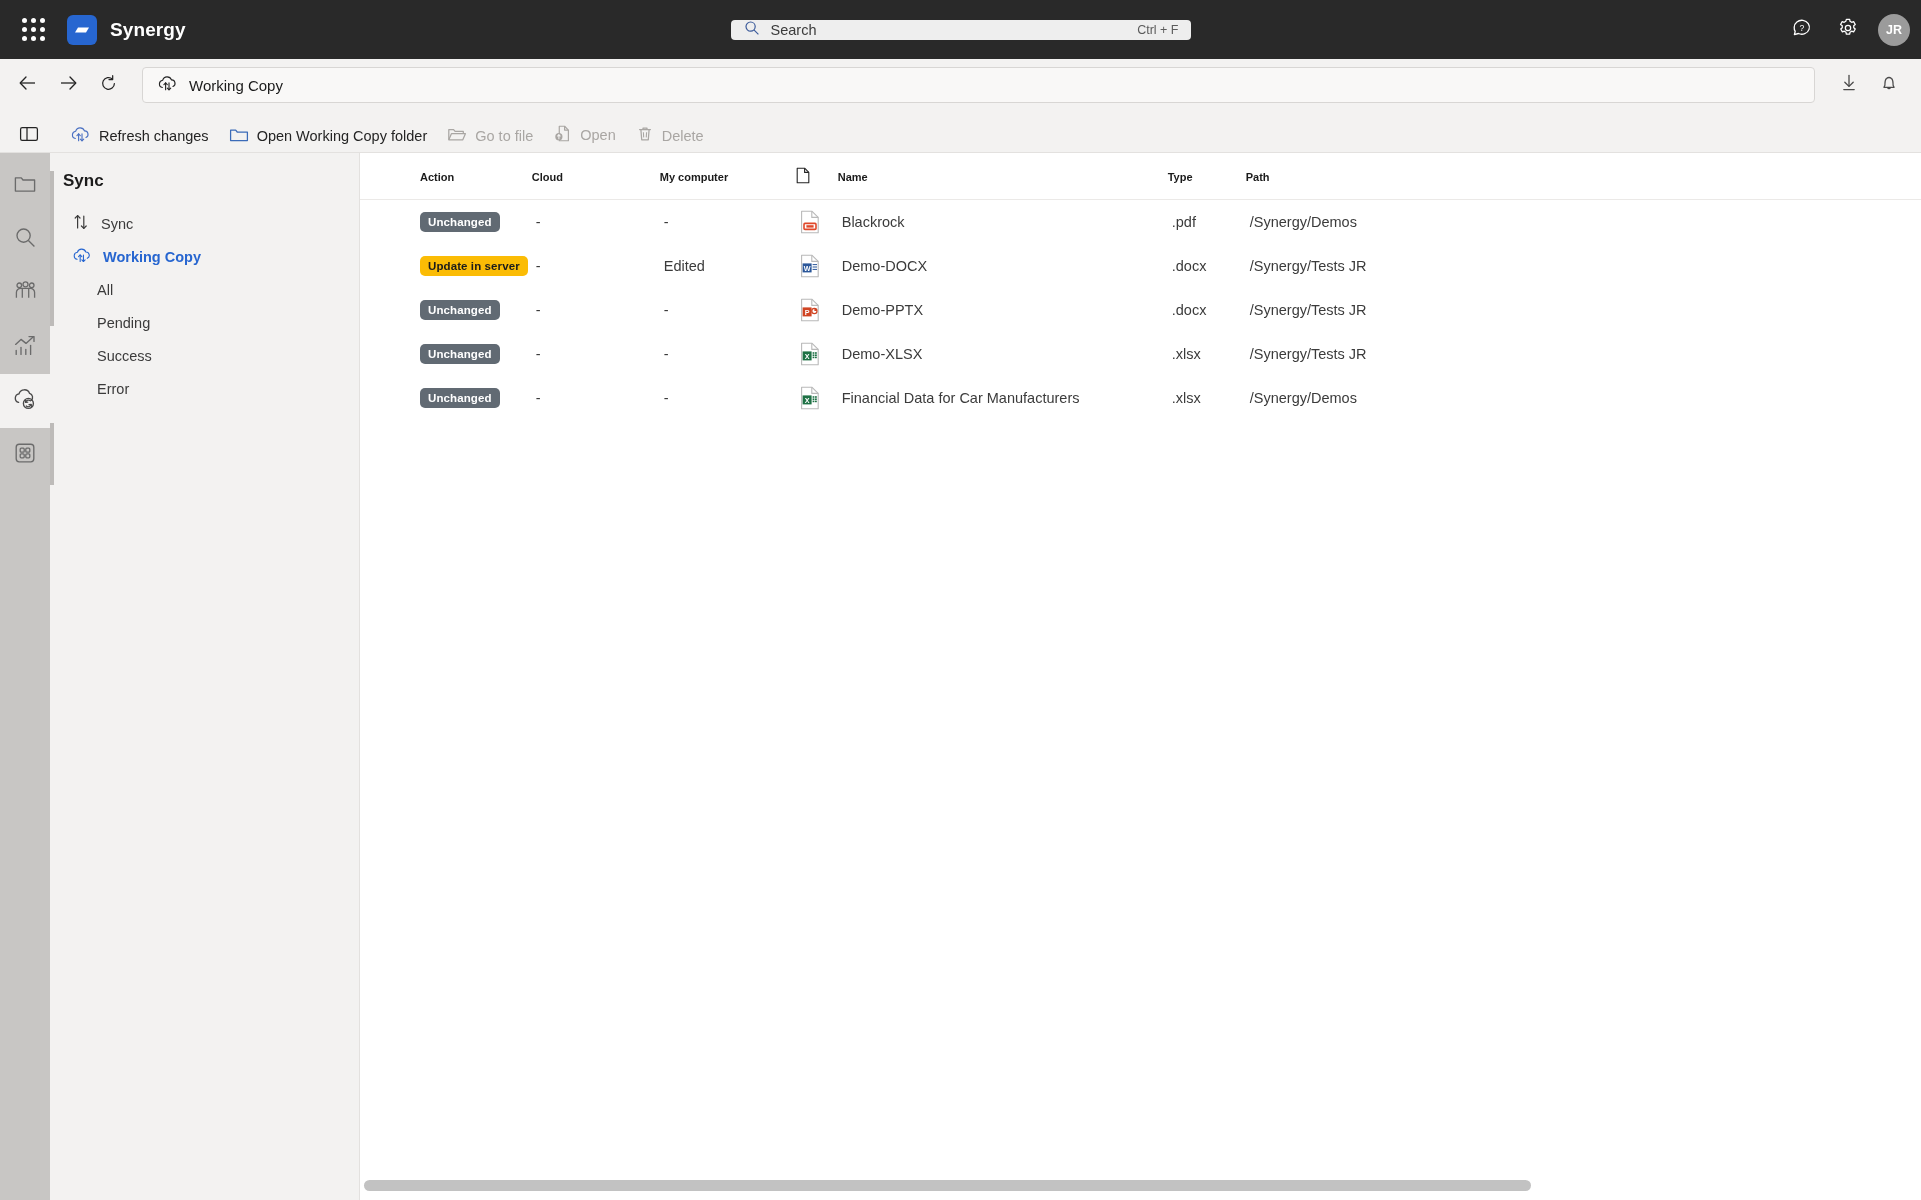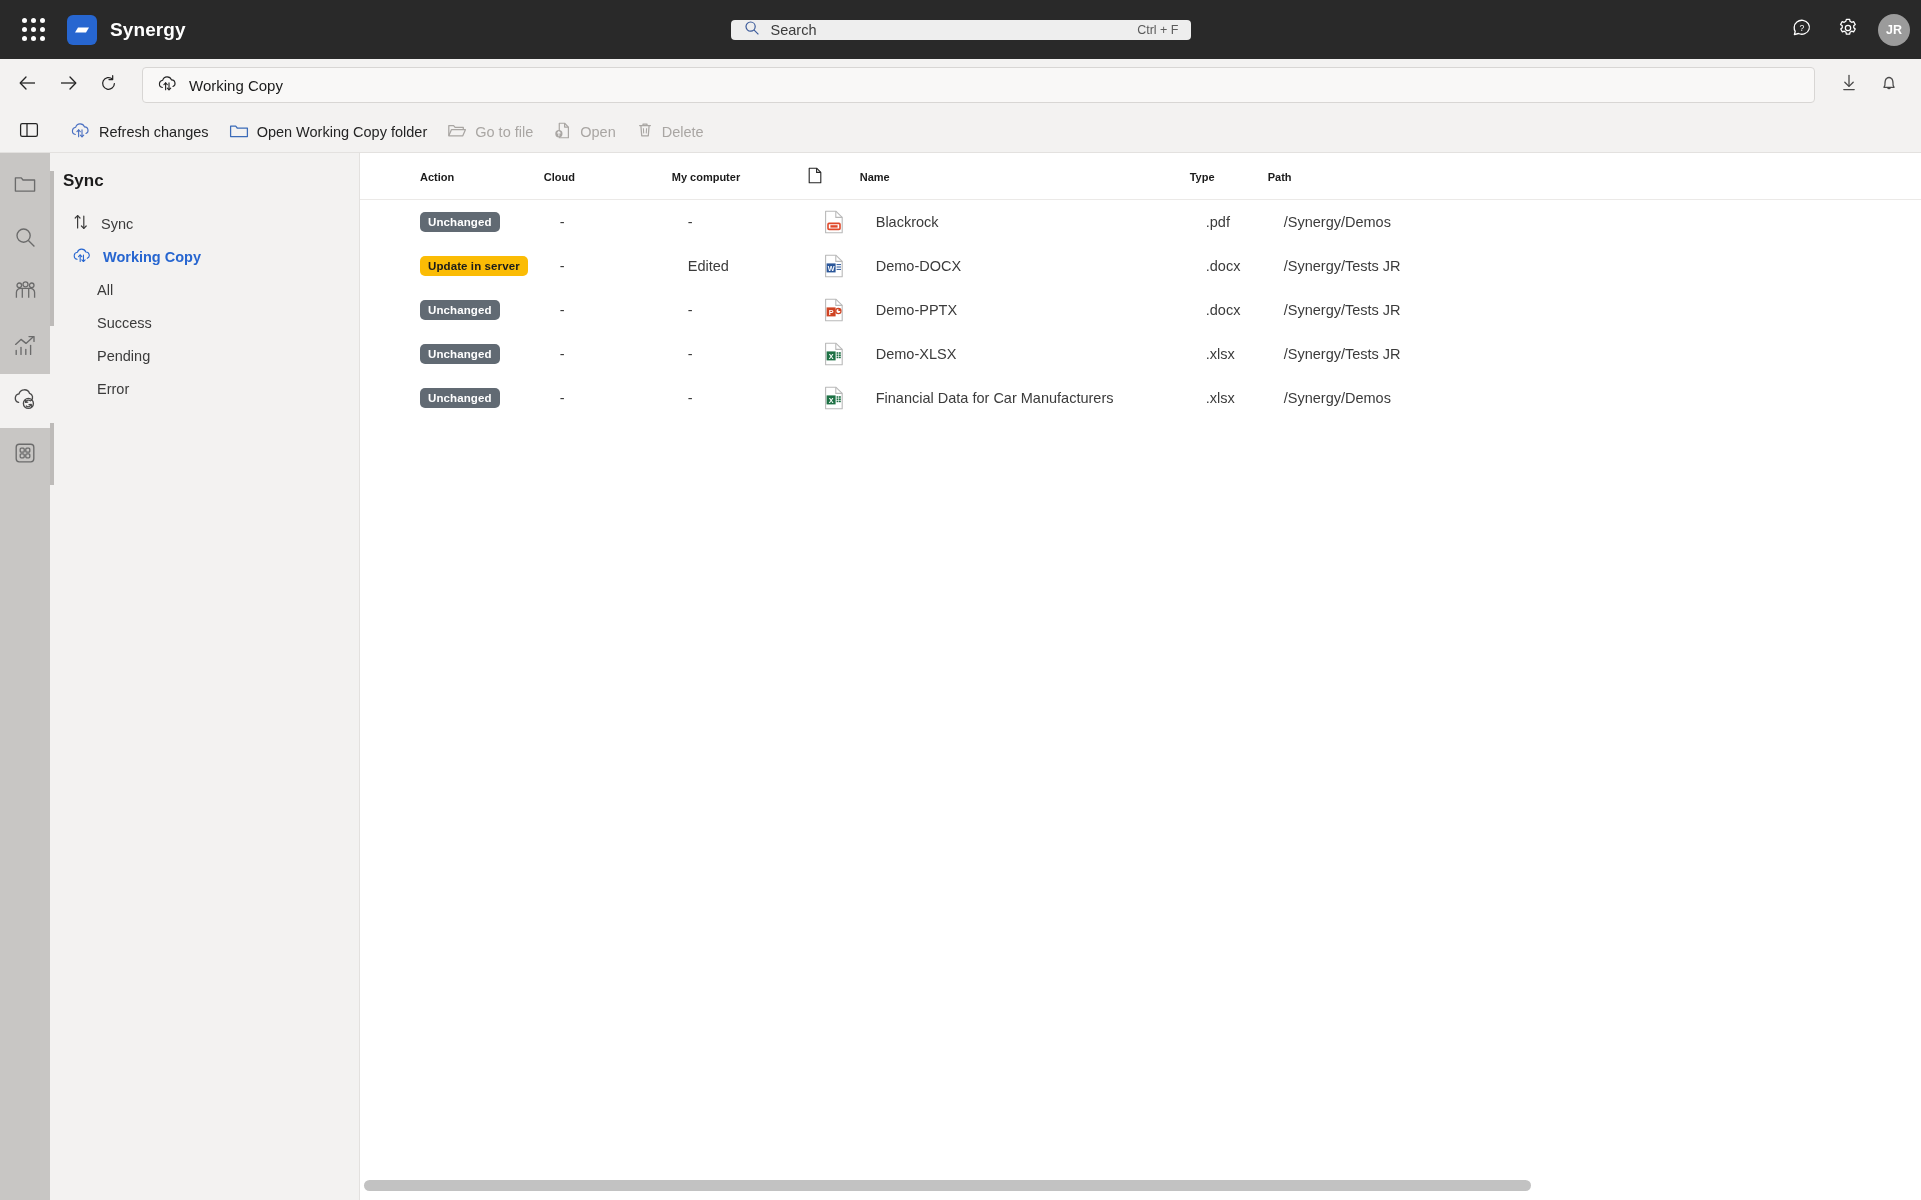--- a/index.html
+++ b/index.html
@@ -109,21 +109,21 @@
     gap: 11px;
     cursor: text;
   }
   .path-label { font-size: 15px; color: #1b1b1b; }
 
   
   .cmdbar {
     height: 42px;
     background: #f3f2f1;
     border-bottom: 1px solid #e3e1df;
-    display: flex; align-items: center;
+    display: flex; align-items: flex-end;
     padding-left: 12px;
   }
   .cmd {
     display: flex; align-items: center; gap: 8px;
     padding: 6px 10px;
     border-radius: 4px;
     cursor: pointer;
     font-size: 14.5px;
     color: #242424;
     white-space: nowrap;
@@ -207,21 +207,21 @@
     font-size: 11px;
     font-weight: 600;
     color: #1b1b1b;
     padding: 14px 0 13px 0;
     border-bottom: 1px solid #ebe9e7;
     white-space: nowrap;
   }
   tbody td {
     font-size: 14.5px;
     color: #3b3b3b;
-    padding: 10px 16px;
+    padding: 10px 4px;
     height: 33px;
     white-space: nowrap;
   }
   tbody tr { cursor: default; }
   .c-action { width: 112px; padding-left: 60px !important; }
   .c-cloud  { width: 128px; }
   .c-mycomp { width: 136px; }
   .c-fileicon { width: 42px; }
   .c-name   { width: 330px; }
   .c-type   { width: 78px; }
@@ -539,24 +539,24 @@
         </span>
         <span>Working Copy</span>
       </div>
     </div>
 
 
     <div class="nav-item child">
       <span>All</span>
     </div>
     <div class="nav-item child">
+      <span>Pending</span>
+    </div>
+    <div class="nav-item child">
       <span>Success</span>
-    </div>
-    <div class="nav-item child">
-      <span>Pending</span>
     </div>
     <div class="nav-item child">
       <span>Error</span>
     </div>
   </div>
 
   <div class="content">
     <table>
       <thead>
         <tr>

